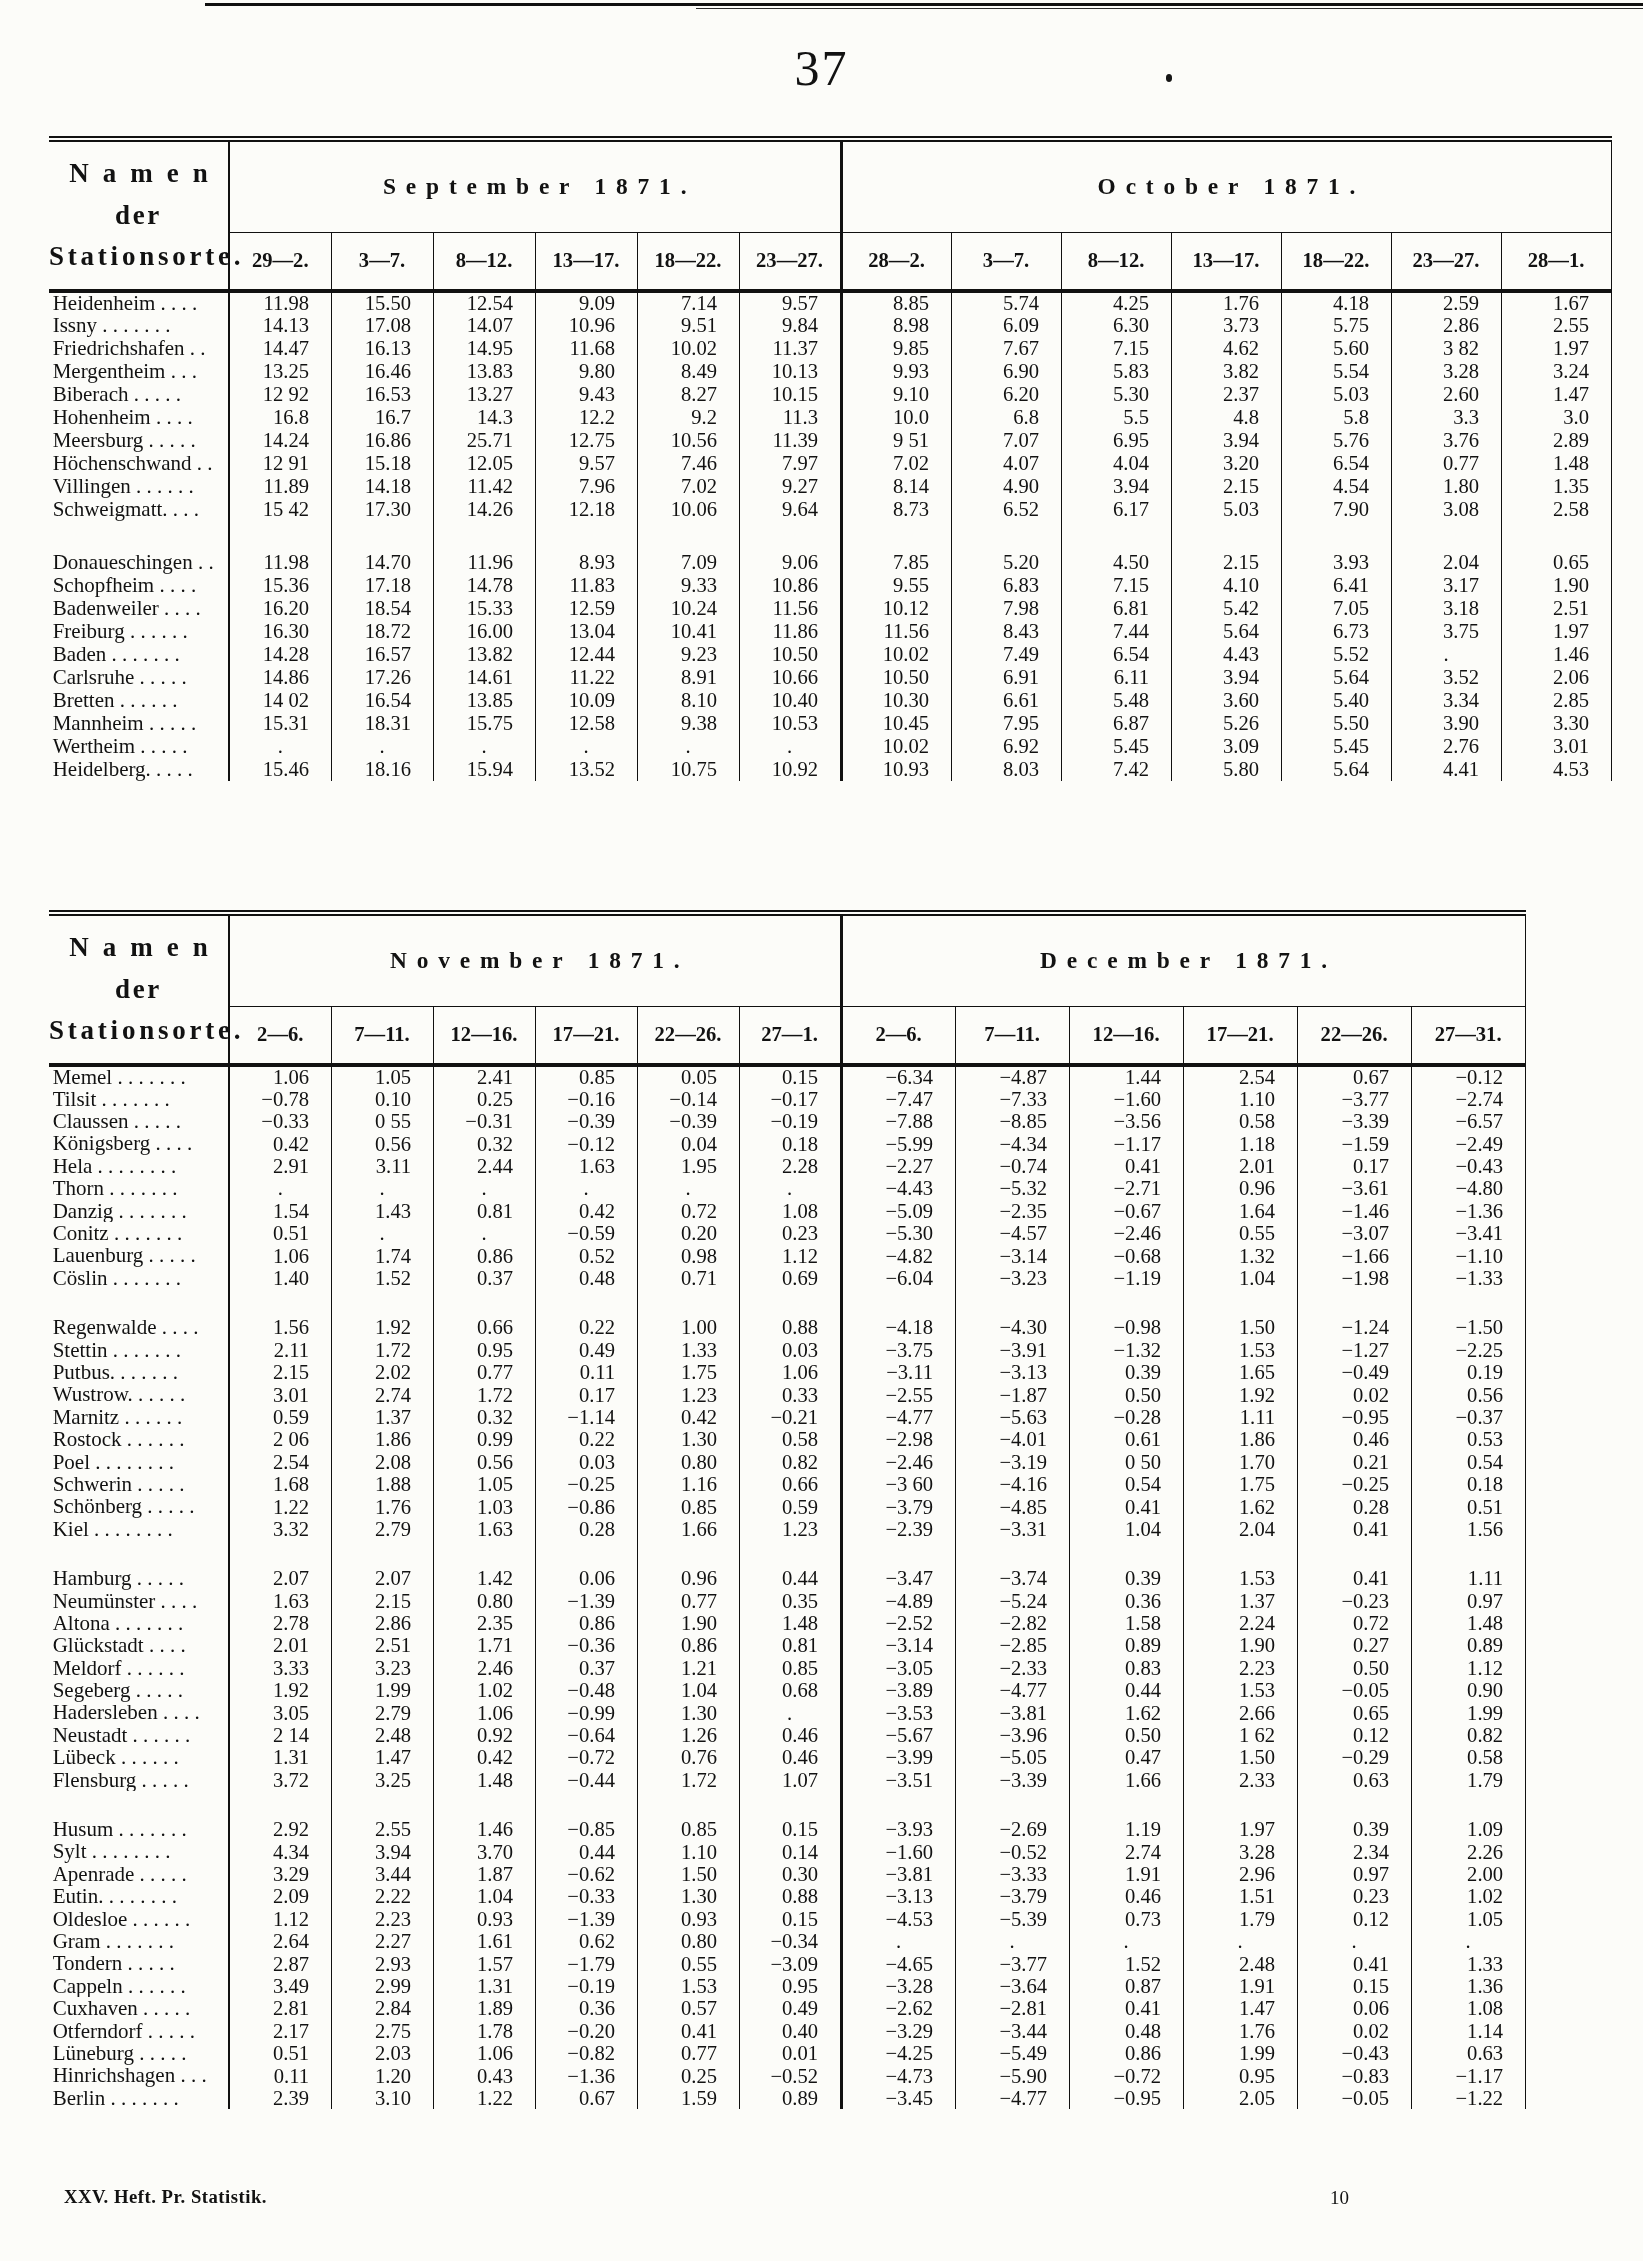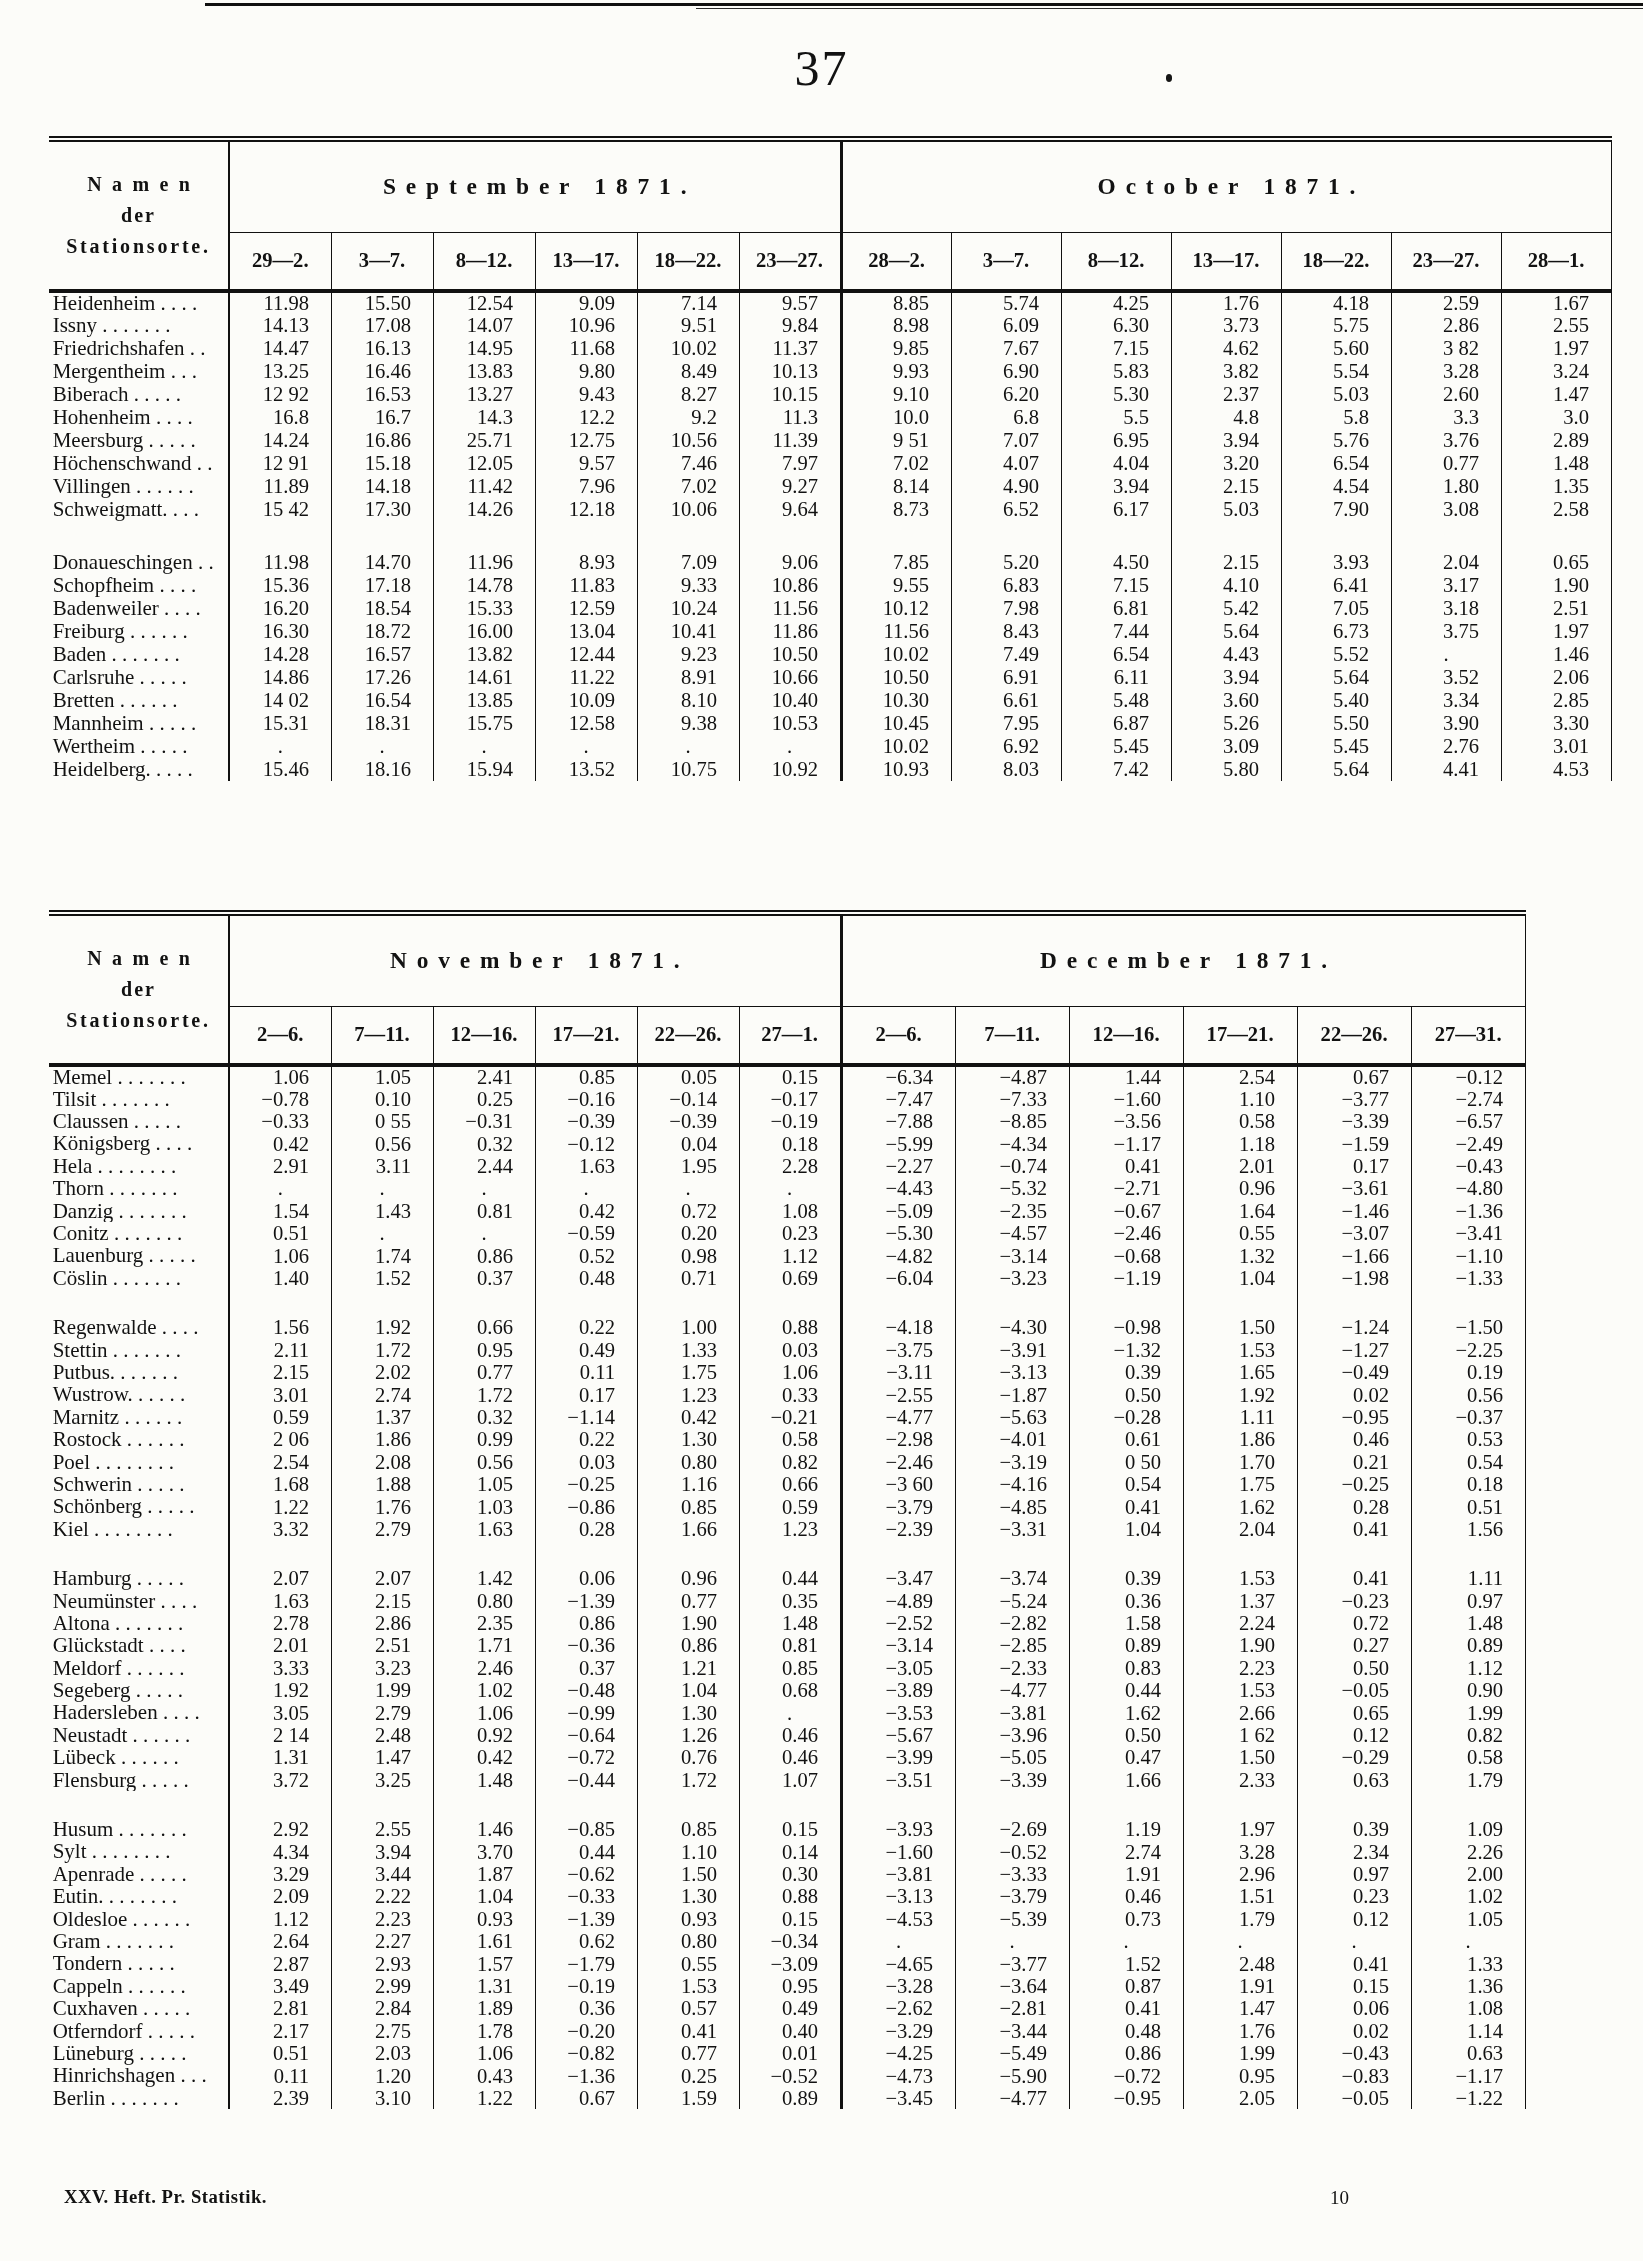--- a/index.html
+++ b/index.html
@@ -21,21 +21,21 @@
   .t1 col.c-name,.t2 col.c-name{width:180px;}
   .t1 col.c-left,.t2 col.c-left{width:102px;}
   .t1 col.c-right{width:110px;}
   .t2 col.c-right{width:114px;}
 
   thead{border-bottom:4.2px solid #111;}
   tr.hr1{height:93px;}
   tr.hr2{height:59px;}
   th{font-weight:bold;padding:0;vertical-align:middle;}
   th.namehead{border:none;}
-  .nh-line{display:block;text-align:center;line-height:1.55;font-size:20px;}
+  .nh-line{display:block;text-align:center;line-height:1.55;font-size:27px;}
   .nh0{letter-spacing:0.52em;text-indent:0.52em;}
   .nh1{letter-spacing:0.10em;}
   .nh2{letter-spacing:0.14em;}
   th.mtitle{border-bottom:1.4px solid #111;font-size:23.4px;letter-spacing:0.42em;text-indent:0.42em;text-align:center;}
   th.clabel{font-size:20.6px;text-align:center;border-left:1.4px solid #111;margin-left:9px;}
 
   tbody td{padding:0;vertical-align:middle;line-height:1;white-space:nowrap;overflow:hidden;}
   .t1 tbody tr{height:23px;margin-top:39px;}
   .t2 tbody tr{height:22.4px;}
   .t1 tr.gaprow{height:30px;}

